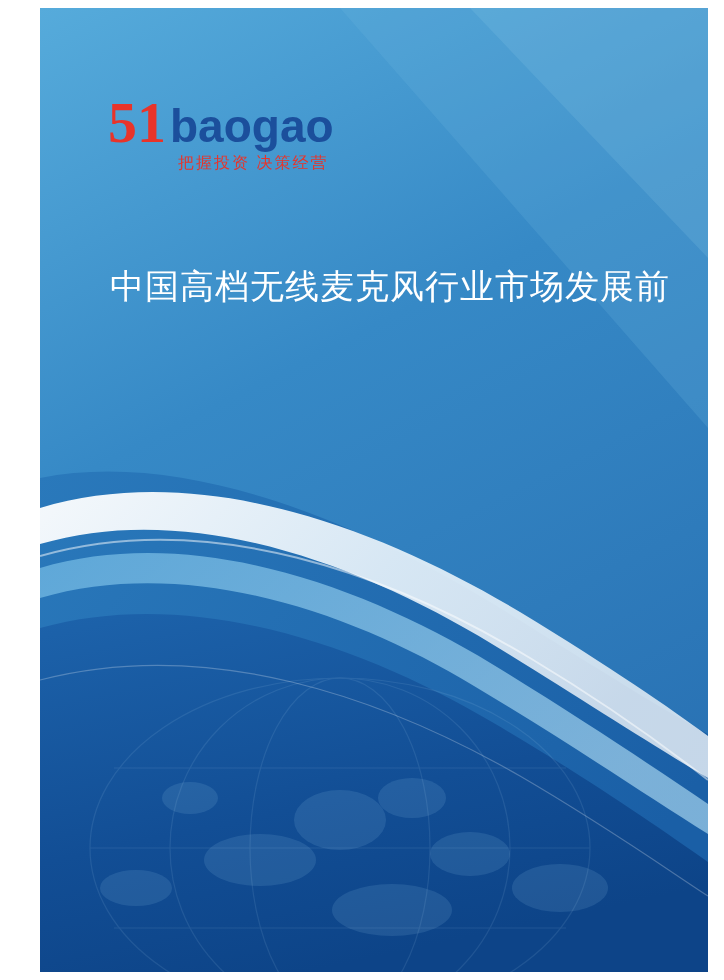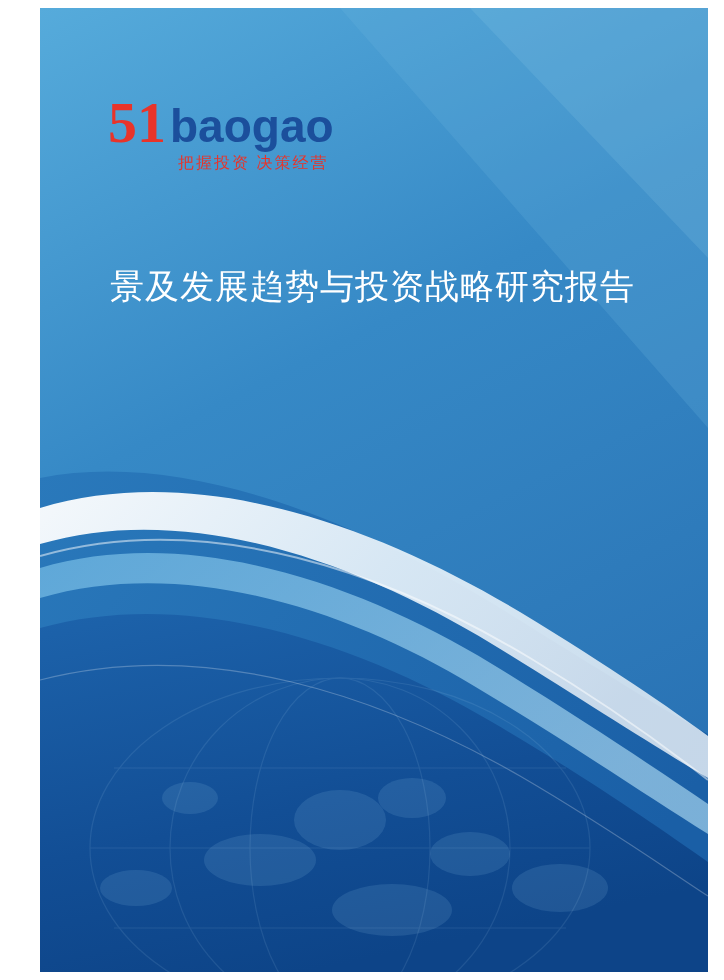--- a/index.html
+++ b/index.html
@@ -137,17 +137,17 @@
 
     <div class="logo">
       <svg class="logo-svg" viewBox="0 0 300 90">
         <text x="0" y="52" font-family="Liberation Serif, serif" font-size="58" font-weight="bold" fill="#e8342a">51</text>
         <text x="62" y="52" font-family="Liberation Sans, sans-serif" font-size="46" font-weight="bold" fill="#1b4f9c">baogao</text>
         <text x="70" y="78" font-family="Liberation Sans, sans-serif" font-size="16" fill="#e8342a" letter-spacing="2">把握投资  决策经营</text>
       </svg>
     </div>
 
     <h1 class="title">
-      <span class="title-line">景及发展趋势与投资战略研究报告</span>
+      <span class="title-line">中国高档无线麦克风行业市场发展前</span>
     </h1>
 
   </div>
 </div>
 
 </body></html>

